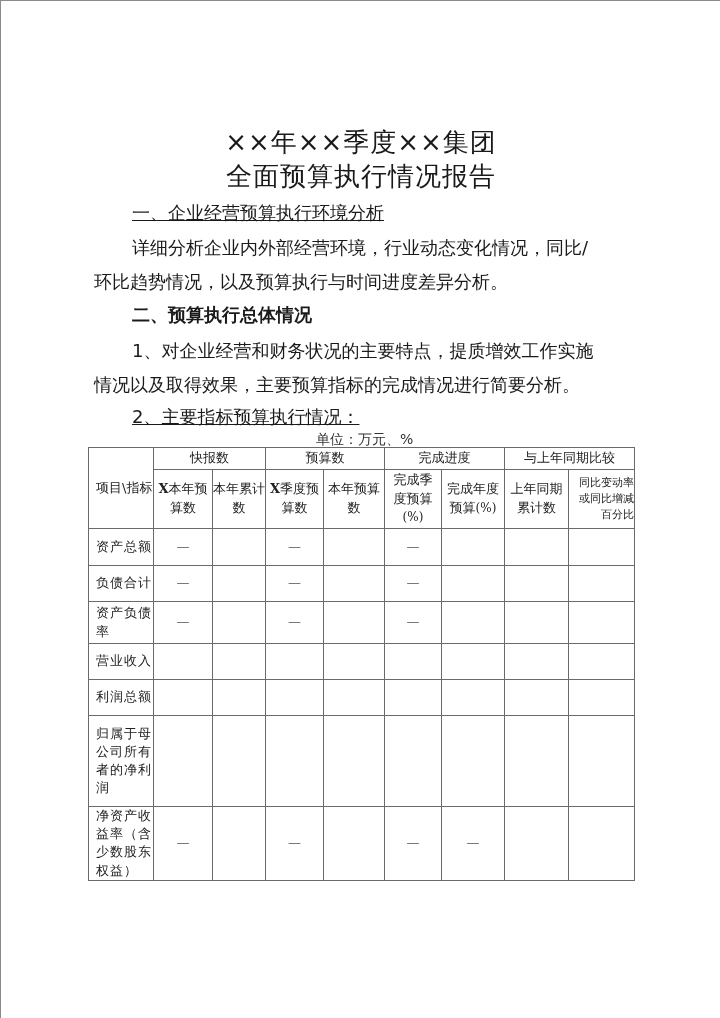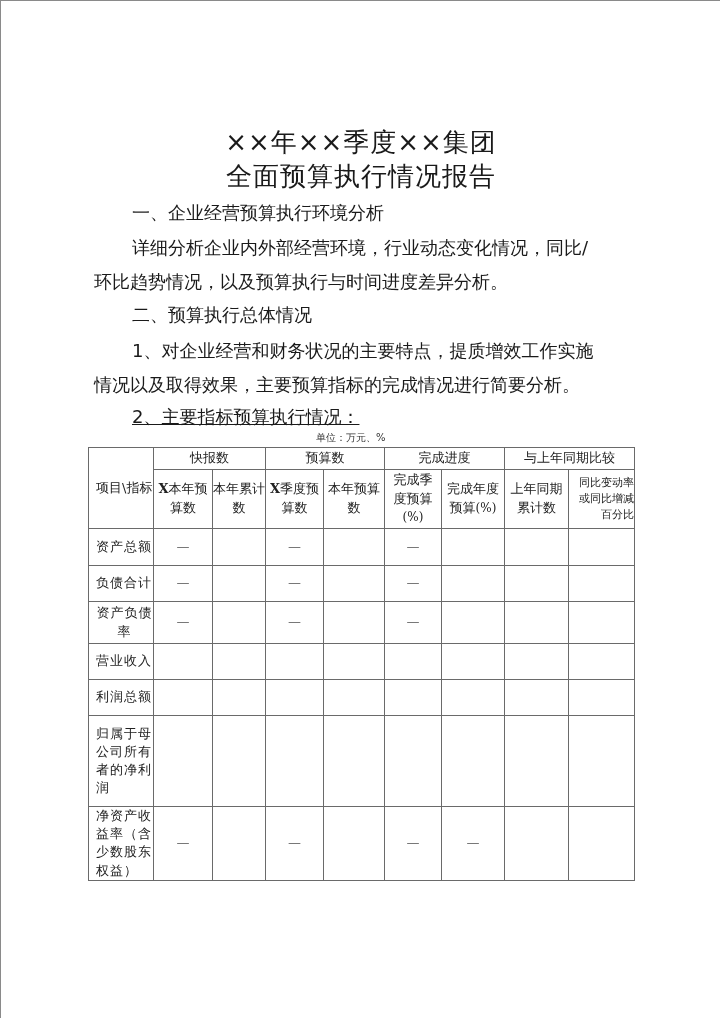--- a/index.html
+++ b/index.html
@@ -9,21 +9,21 @@
     color: #1a1a1a;
     border-top: 1px solid #8a8a8a;
     border-left: 1px solid #8a8a8a;
     box-sizing: border-box;
   }
   .abs { position: absolute; white-space: nowrap; }
   .title1 { left: 0; width: 720px; text-align: center; top: 124px; font-size: 26px; letter-spacing: 1px; }
   .title2 { left: 0; width: 720px; text-align: center; top: 158px; font-size: 26px; letter-spacing: 1px; }
   .h { font-size: 18px; }
   .p { font-size: 18px; }
-  .unit { font-size: 10px; color: #333; }
+  .unit { font-size: 14px; color: #333; }
 
   table.budget {
     position: absolute; left: 87px; top: 446px;
     border-collapse: collapse; table-layout: fixed;
     font-size: 13px; color: #222;
   }
   table.budget td {
     border: 1.5px solid #6a6a6a; padding: 0; text-align: center; vertical-align: middle;
     line-height: 1.45;
   }
@@ -32,25 +32,25 @@
   .x { font-family: "DejaVu Serif", serif; font-weight: bold; font-size: 13px; }
   .dash { color: #666; }
   .pct { font-family: "DejaVu Serif", serif; font-size: 12px; }
 </style>
 </head>
 <body>
 
 <div class="abs title1">××年××季度××集团</div>
 <div class="abs title2">全面预算执行情况报告</div>
 
-<div class="abs h" style="left:131px; top:200px;">一、企业经营预算执行环境分析</div>
+<div class="abs h" style="left:131px; top:200px;text-decoration:underline;">一、企业经营预算执行环境分析</div>
 <div class="abs p" style="left:131px; top:235px;">详细分析企业内外部经营环境，行业动态变化情况，同比/</div>
 <div class="abs p" style="left:93px; top:269px;">环比趋势情况，以及预算执行与时间进度差异分析。</div>
 
-<div class="abs h" style="left:131px; top:302px;">二、预算执行总体情况</div>
+<div class="abs h" style="left:131px; top:302px;font-weight:bold;">二、预算执行总体情况</div>
 <div class="abs p" style="left:131px; top:338px;">1、对企业经营和财务状况的主要特点，提质增效工作实施</div>
 <div class="abs p" style="left:93px; top:372px;">情况以及取得效果，主要预算指标的完成情况进行简要分析。</div>
 <div class="abs p" style="left:131px; top:404px;text-decoration:underline;">2、主要指标预算执行情况：</div>
 
 <div class="abs unit" style="left:315px; top:430px;">单位：万元、%</div>
 
 <table class="budget">
   <colgroup>
     <col style="width:65px">
       <col style="width:59px">
@@ -116,21 +116,21 @@
         <td class="dash" style="white-space: normal;">—</td>
         <td class="dash" style="white-space: normal;"></td>
         <td class="dash" style="white-space: normal;">—</td>
         <td class="dash" style="white-space: normal;"></td>
         <td class="dash" style="white-space: normal;">—</td>
         <td class="dash" style="white-space: normal;"></td>
         <td class="dash" style="white-space: normal;"></td>
         <td class="dash" style="white-space: normal;"></td>
       </tr>
       <tr style="height: 42px;">
-        <td class="rowlabel" style="white-space: normal; word-break: break-all; text-align: center;">资产负债率</td>
+        <td class="rowlabel" style="white-space: normal; word-break: break-all;">资产负债率</td>
         <td class="dash" style="white-space: normal;">—</td>
         <td class="dash" style="white-space: normal;"></td>
         <td class="dash" style="white-space: normal;">—</td>
         <td class="dash" style="white-space: normal;"></td>
         <td class="dash" style="white-space: normal;">—</td>
         <td class="dash" style="white-space: normal;"></td>
         <td class="dash" style="white-space: normal;"></td>
         <td class="dash" style="white-space: normal;"></td>
       </tr>
       <tr style="height: 36px;">

